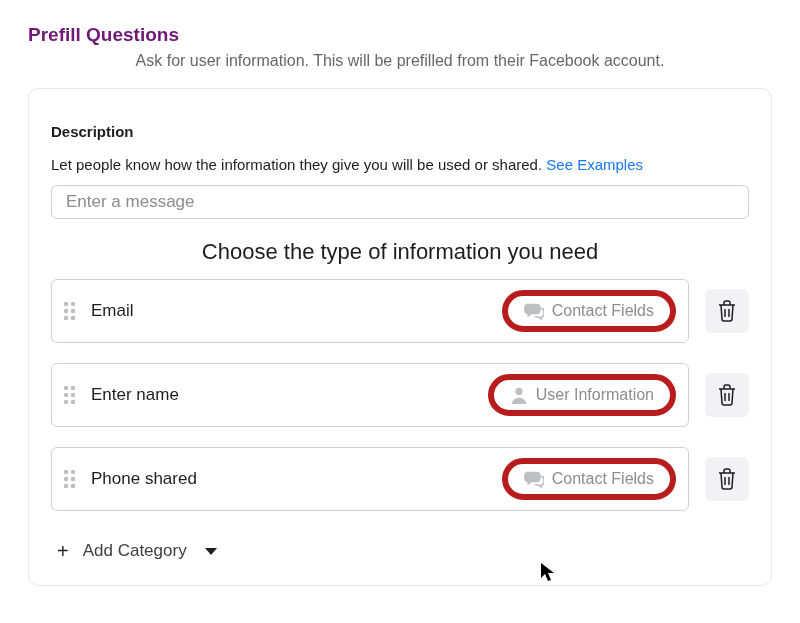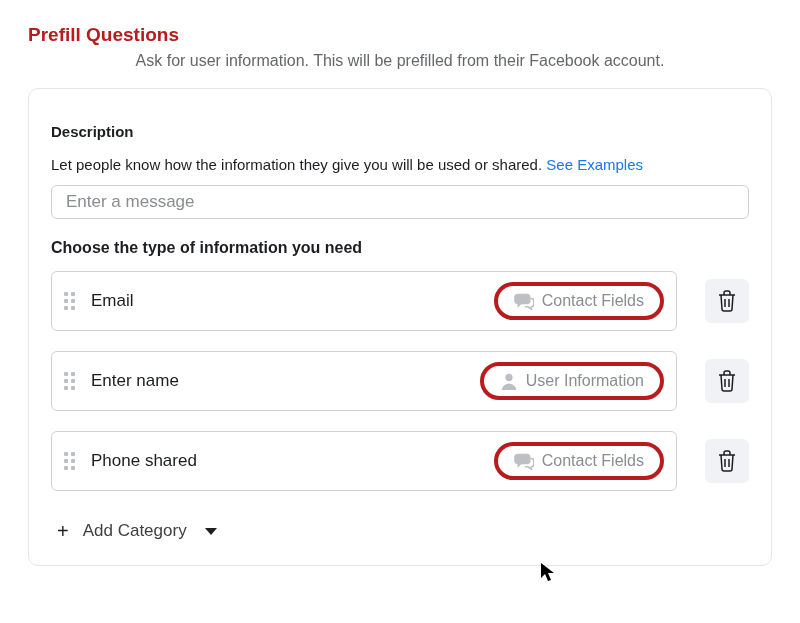--- a/index.html
+++ b/index.html
@@ -11,21 +11,21 @@
     color: #1c1e21;
     width: 800px;
   }
   .page {
     padding: 24px 28px;
   }
   .page-title {
     font-size: 19px;
     font-weight: 700;
     margin: 0 0 6px 0;
-    color: #b91c1c;
+    color: #701a75;
   }
   .page-subtitle {
     font-size: 16px;
     color: #65676b;
     margin: 0 0 18px 0;
     text-align: center;
   }
   .card {
     border: 1px solid #e4e6eb;
     border-radius: 10px;
@@ -51,28 +51,29 @@
     height: 34px;
     border: 1px solid #ced0d4;
     border-radius: 6px;
     padding: 0 14px;
     font-size: 17px;
     color: #1c1e21;
     outline: none;
   }
   .msg-input::placeholder { color: #8a8d91; }
   .choose-heading {
-    font-size: 16px;
-    font-weight: 700;
+    font-size: 22px;
+    font-weight: 400;
     margin: 20px 0 14px 0;
+    text-align: center;
   }
   .field-item {
     display: flex;
     align-items: center;
-    gap: 28px;
+    gap: 16px;
     margin-bottom: 20px;
   }
   .field-box {
     flex: 1;
     display: flex;
     align-items: center;
     justify-content: space-between;
     border: 1px solid #ced0d4;
     border-radius: 6px;
     padding: 10px 12px 10px 12px;
@@ -96,21 +97,21 @@
     display: block;
   }
   .field-label {
     font-size: 17px;
     color: #1c1e21;
   }
   .pill {
     display: flex;
     align-items: center;
     gap: 8px;
-    border: 4px solid #b91c1c;
+    border: 6px solid #b91c1c;
     border-radius: 999px;
     padding: 6px 16px;
     font-size: 16px;
     color: #8a8d91;
   }
   .pill svg { display: block; }
   .trash-btn {
     width: 44px;
     height: 44px;
     border-radius: 6px;

